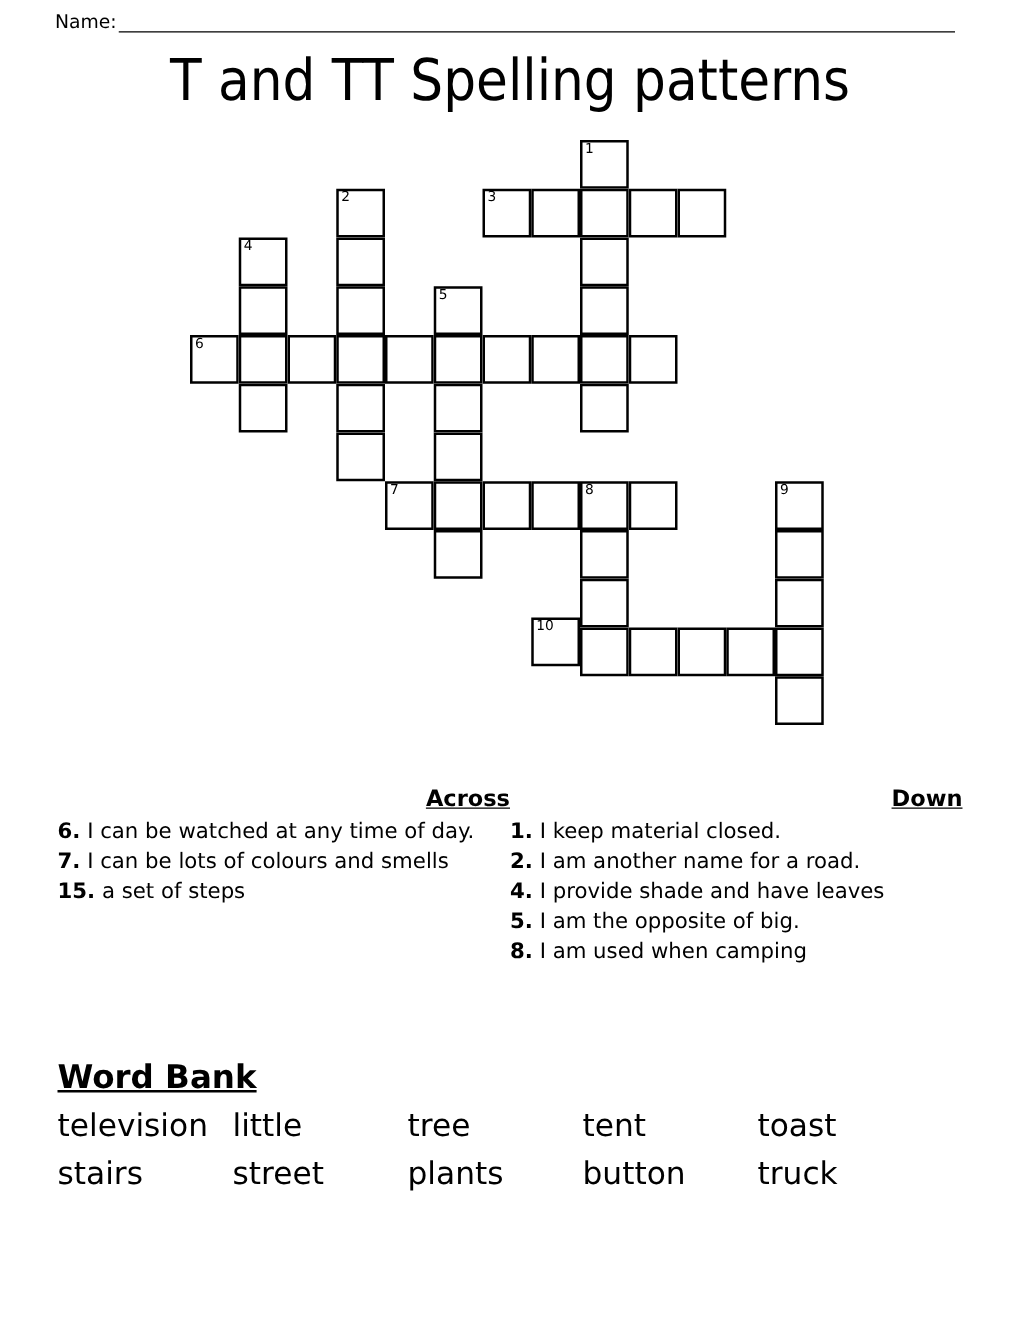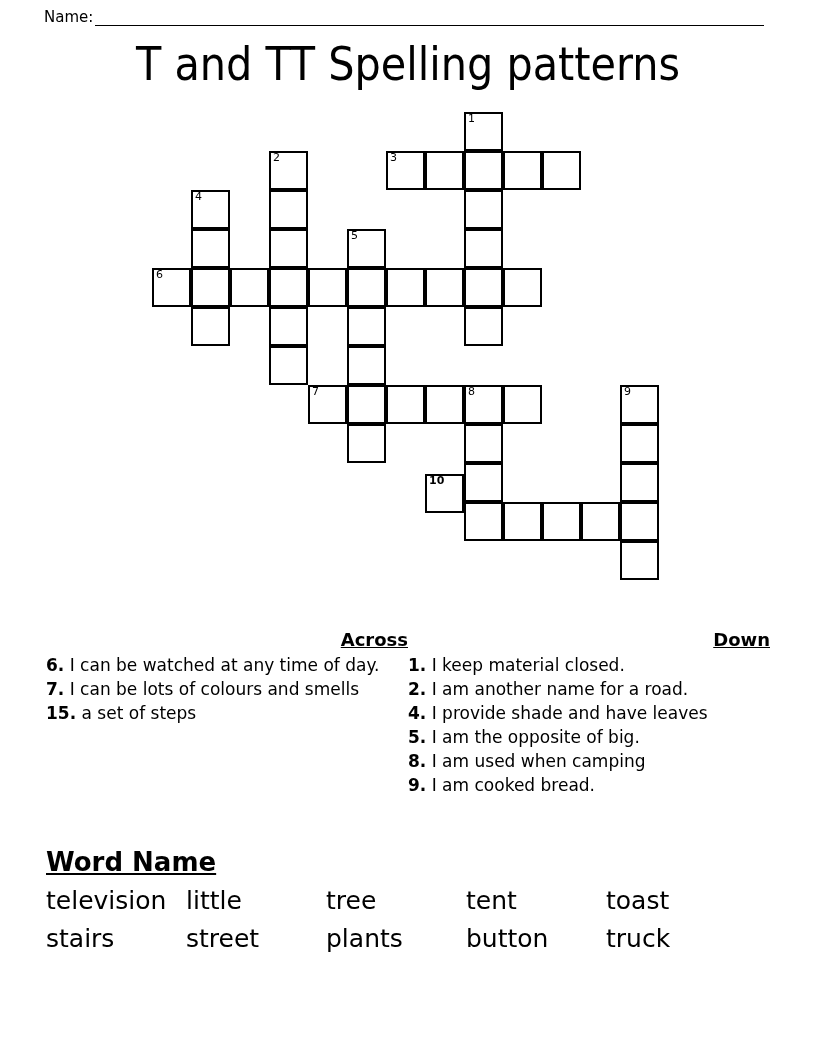--- a/index.html
+++ b/index.html
@@ -189,21 +189,21 @@
     </div>
     <div class="cell" style="left: 503px; top: 385px;"></div>
     <div class="cell" style="left: 620px; top: 385px;">
       <span class="num">9</span>
     </div>
     <div class="cell" style="left: 347px; top: 424px;"></div>
     <div class="cell" style="left: 464px; top: 424px;"></div>
     <div class="cell" style="left: 620px; top: 424px;"></div>
     <div class="cell" style="left: 464px; top: 463px;"></div>
     <div class="cell" style="left: 620px; top: 463px;"></div>
-    <div class="cell" style="left: 425px; top: 474px; font-weight: bold;">
+    <div class="cell" style="left: 425px; top: 494px;">
       <span class="num">10</span>
     </div>
     <div class="cell" style="left: 464px; top: 502px;"></div>
     <div class="cell" style="left: 503px; top: 502px;"></div>
     <div class="cell" style="left: 542px; top: 502px;"></div>
     <div class="cell" style="left: 581px; top: 502px;"></div>
     <div class="cell" style="left: 620px; top: 502px;"></div>
     <div class="cell" style="left: 620px; top: 541px;"></div>
   </div>
 
@@ -217,26 +217,25 @@
       </div>
   </div>
   <div class="clue-col right">
     <div class="clue-head">Down</div>
     <div id="down-list">
         <p class="clue"><b>1.</b><span> I keep material closed.</span></p>
         <p class="clue"><b>2.</b><span> I am another name for a road.</span></p>
         <p class="clue"><b>4.</b><span> I provide shade and have leaves</span></p>
         <p class="clue"><b>5.</b><span> I am the opposite of big.</span></p>
         <p class="clue"><b>8.</b><span> I am used when camping</span></p>
-        <p class="clue"><b>9.</b><span> I am cooked bread.</span></p>
       </div>
   </div>
 </div>
 
-<div class="wb-head">Word Name</div>
+<div class="wb-head">Word Bank</div>
 <div class="wb-grid" id="word-bank">
     <div class="wb-row">
       <span class="wb-cell">television</span>
       <span class="wb-cell">little</span>
       <span class="wb-cell">tree</span>
       <span class="wb-cell">tent</span>
       <span class="wb-cell">toast</span>
     </div>
     <div class="wb-row">
       <span class="wb-cell">stairs</span>

